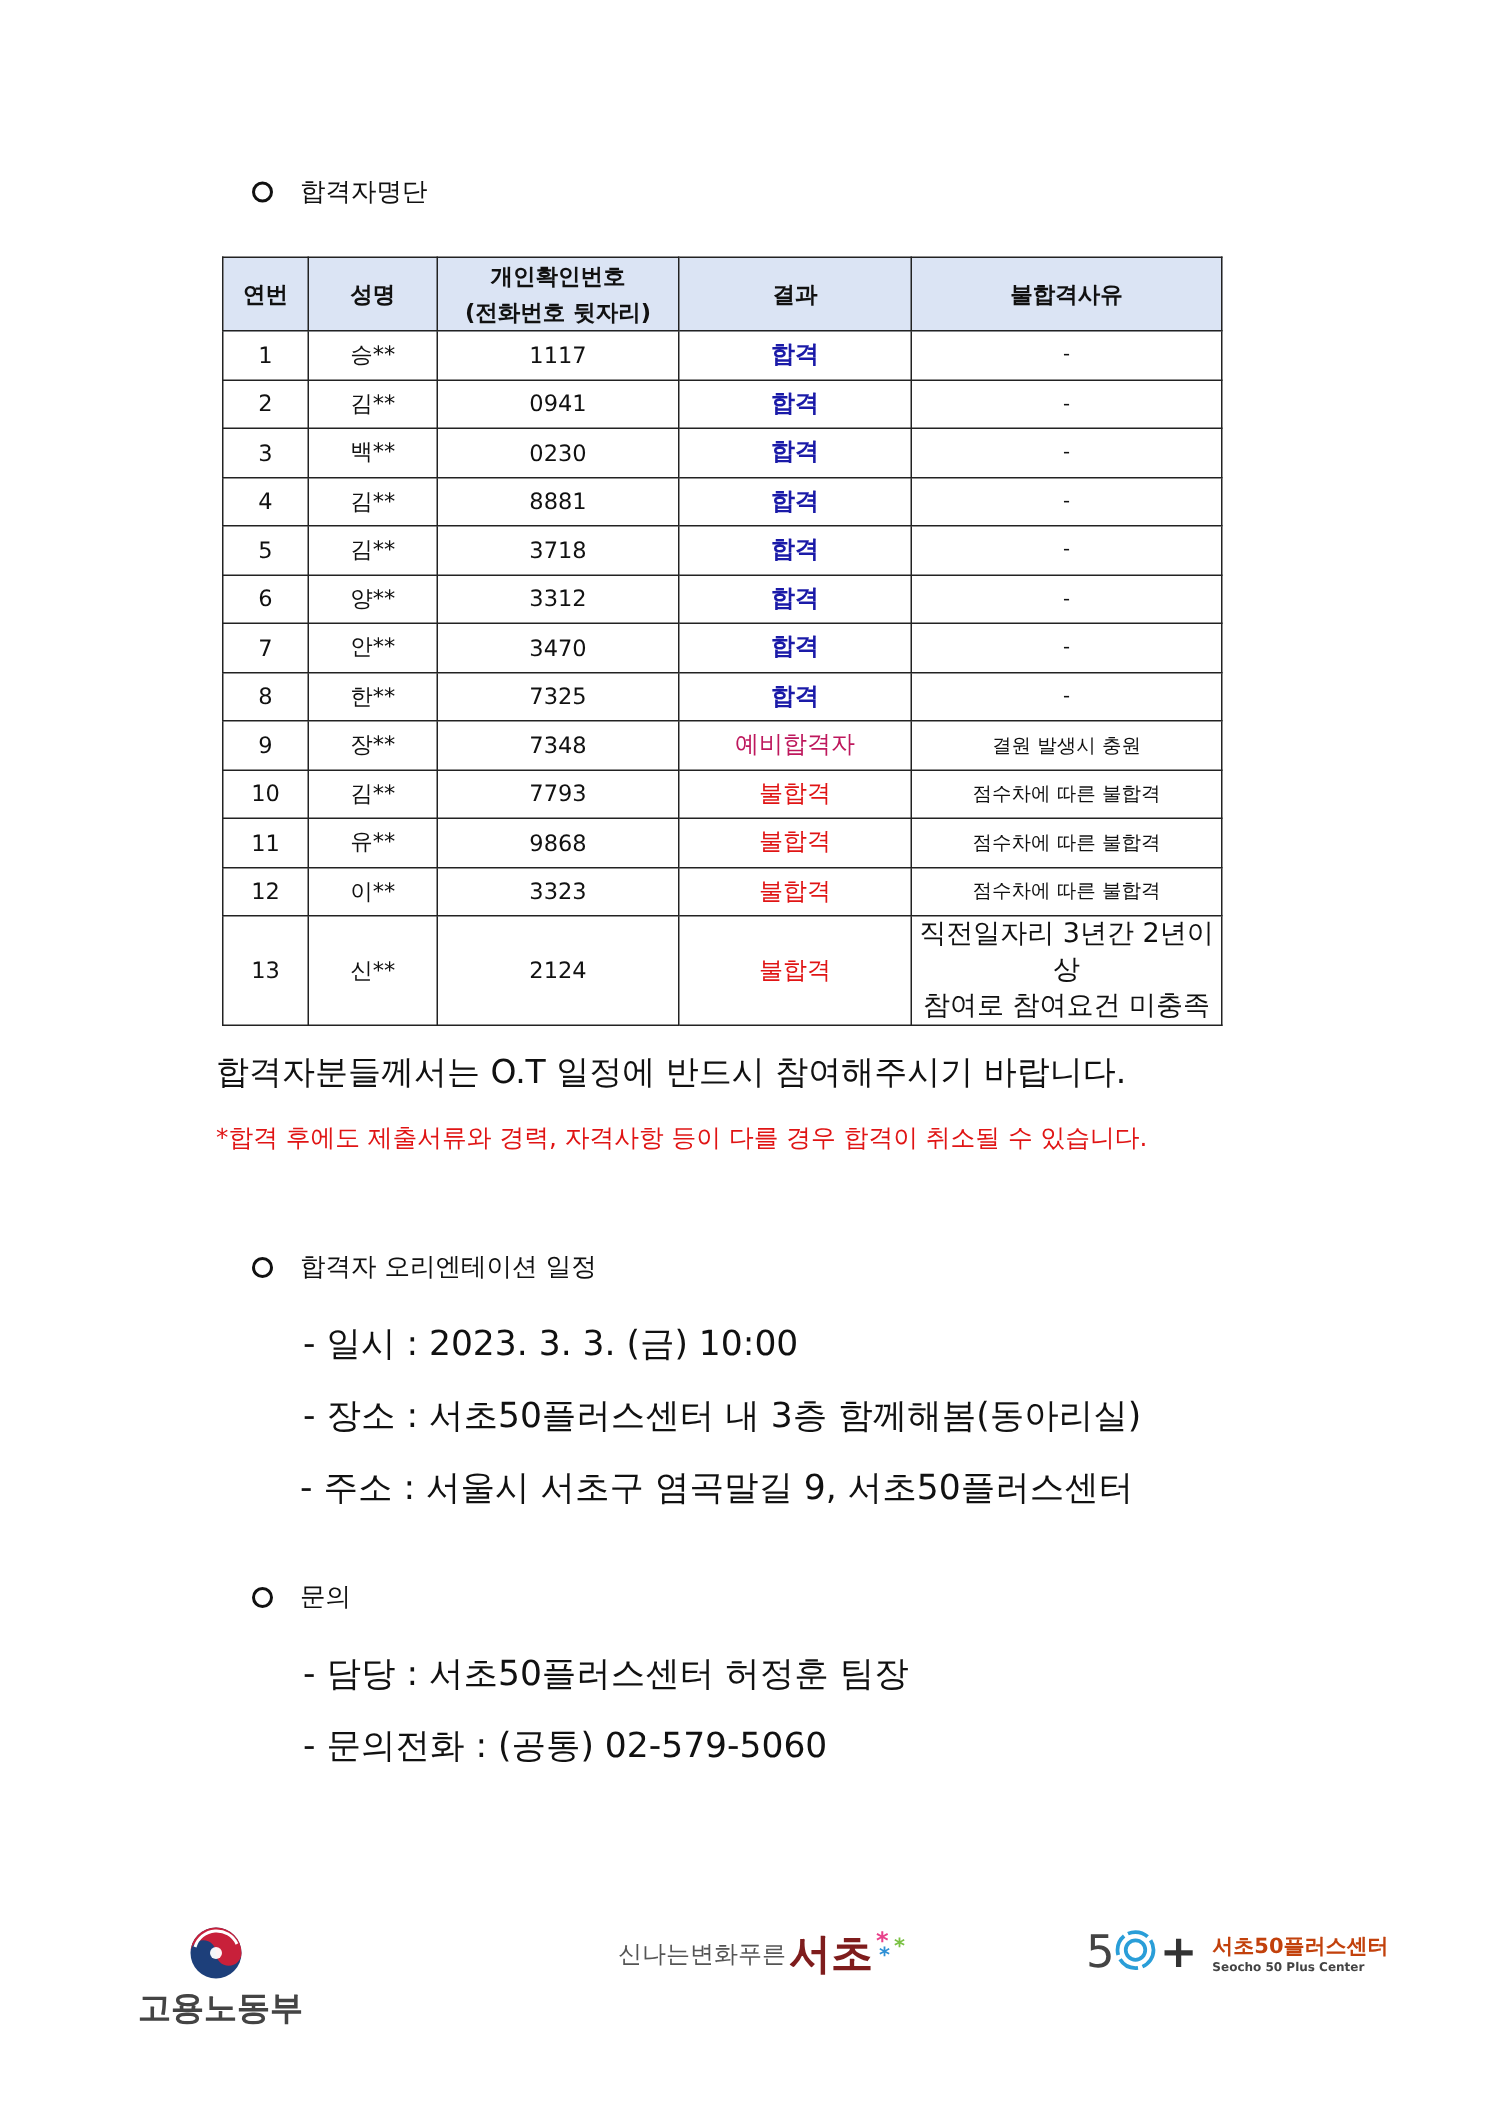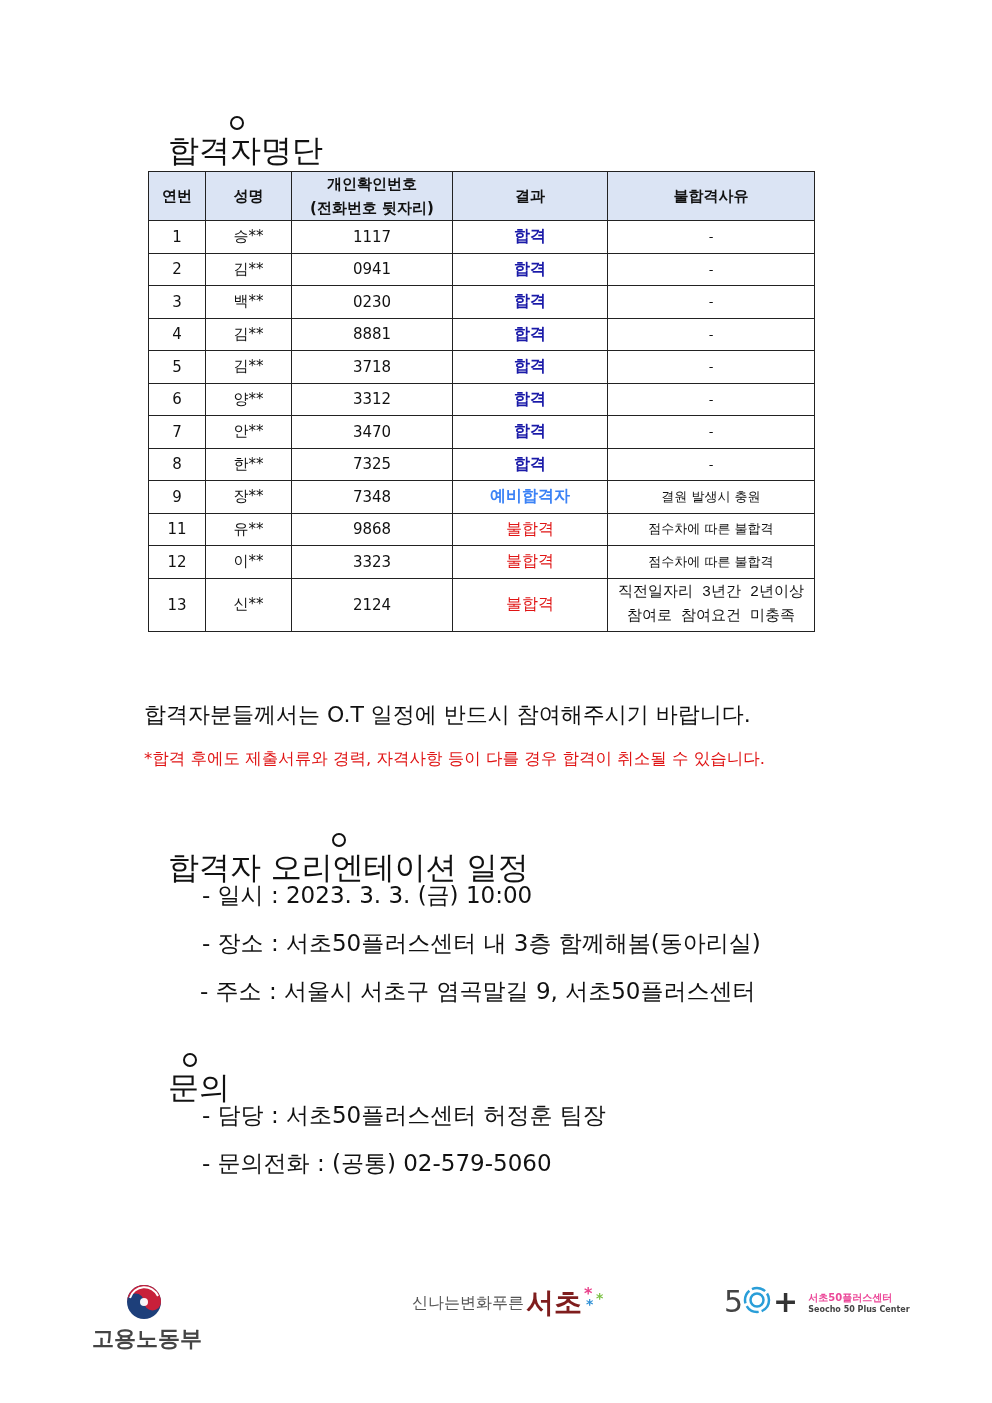--- a/index.html
+++ b/index.html
@@ -1,29 +1,29 @@
 <!DOCTYPE html>
 <html><head>
   <meta charset="utf-8">
   <style>
     html, body { margin: 0; padding: 0; background: #ffffff; }
     body { width: 992px; height: 1403px; position: relative; overflow: hidden;
            font-family: "DejaVu Sans", "Liberation Sans", sans-serif; color: #111; }
-    .section-title { position: absolute; font-size: 31px; letter-spacing: 0px; display: flex; align-items: center; flex-direction: column; }
+    .section-title { position: absolute; font-size: 17px; letter-spacing: 0px; display: flex; align-items: center; }
     .bullet-circle { display: inline-block; width: 14px; height: 14px; border: 2px solid #111; border-radius: 50%; margin-right: 18px; box-sizing: border-box; }
     table.results { position: absolute; left: 148px; top: 171px; border-collapse: collapse; font-size: 15px; table-layout: fixed; }
     table.results th, table.results td { border: 1px solid #222; text-align: center; padding: 0; }
     table.results th { background: #dbe4f4; font-weight: bold; font-size: 15px; line-height: 24px; }
     table.results td { height: 31.5px; }
     .col-no { width: 57px; } .col-name { width: 86px; } .col-id { width: 161px; } .col-result { width: 155px; } .col-reason { width: 207px; }
     .res-pass { color: #1a1aa8; font-weight: bold; font-size: 16px; }
-    .res-reserve { color: #3b82f6; font-weight: bold; font-size: 16px; }
+    .res-reserve { color: #be185d; font-weight: normal; font-size: 16px; }
     .res-fail { color: #e01414; font-size: 16px; }
     .reason { font-size: 13px; }
-    .reason-multi { font-size: 15px; line-height: 24px; font-family: Liberation Mono, monospace; }
+    .reason-multi { font-size: 18px; line-height: 24px; }
     .notice { position: absolute; left: 144px; top: 700px; font-size: 22px; }
     .warning { position: absolute; left: 144px; top: 748px; font-size: 16.5px; color: #e01414; }
     .item { position: absolute; font-size: 23px; }
     .footer-logo { position: absolute; display: flex; align-items: center; }
   </style>
 </head>
 <body>
 
 <div class="section-title" style="left:168px; top:116px;">
   <span class="bullet-circle"></span>
@@ -108,20 +108,27 @@
       <td class="reason">-</td>
     </tr>
     <tr>
       <td>9</td>
       <td>장**</td>
       <td>7348</td>
       <td class="res-reserve">예비합격자</td>
       <td class="reason">결원 발생시 충원</td>
     </tr>
     <tr>
+      <td>10</td>
+      <td>김**</td>
+      <td>7793</td>
+      <td class="res-fail">불합격</td>
+      <td class="reason">점수차에 따른 불합격</td>
+    </tr>
+    <tr>
       <td>11</td>
       <td>유**</td>
       <td>9868</td>
       <td class="res-fail">불합격</td>
       <td class="reason">점수차에 따른 불합격</td>
     </tr>
     <tr>
       <td>12</td>
       <td>이**</td>
       <td>3323</td>
@@ -184,16 +191,16 @@
 <div class="footer-logo" style="left:724px; top:1286px;">
   <span style="font-size:30px; color:#444; line-height:30px;">5</span>
   <span>
     <svg width="28" height="28" viewBox="0 0 28 28">
       <circle cx="14" cy="14" r="12" fill="none" stroke="#2a9ed8" stroke-width="2.5" stroke-dasharray="14 3"></circle>
       <circle cx="14" cy="14" r="6.5" fill="none" stroke="#2a9ed8" stroke-width="2.5"></circle>
     </svg>
   </span>
   <span style="font-size:30px; color:#333; font-weight:bold; line-height:30px; margin-left:2px;">+</span>
   <span style="display:flex; flex-direction:column; margin-left:10px;">
-    <span style="font-size:10px; color:#ec4899; font-weight:bold;">서초50플러스센터</span>
+    <span style="font-size:14px; color:#c2410c; font-weight:bold;">서초50플러스센터</span>
     <span style="font-size:8px; color:#444; font-weight:bold;">Seocho 50 Plus Center</span>
   </span>
 </div>
 
 </body></html>

